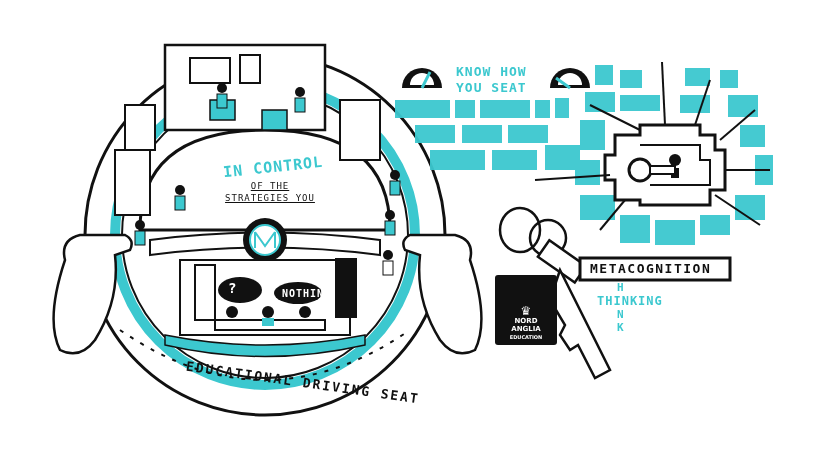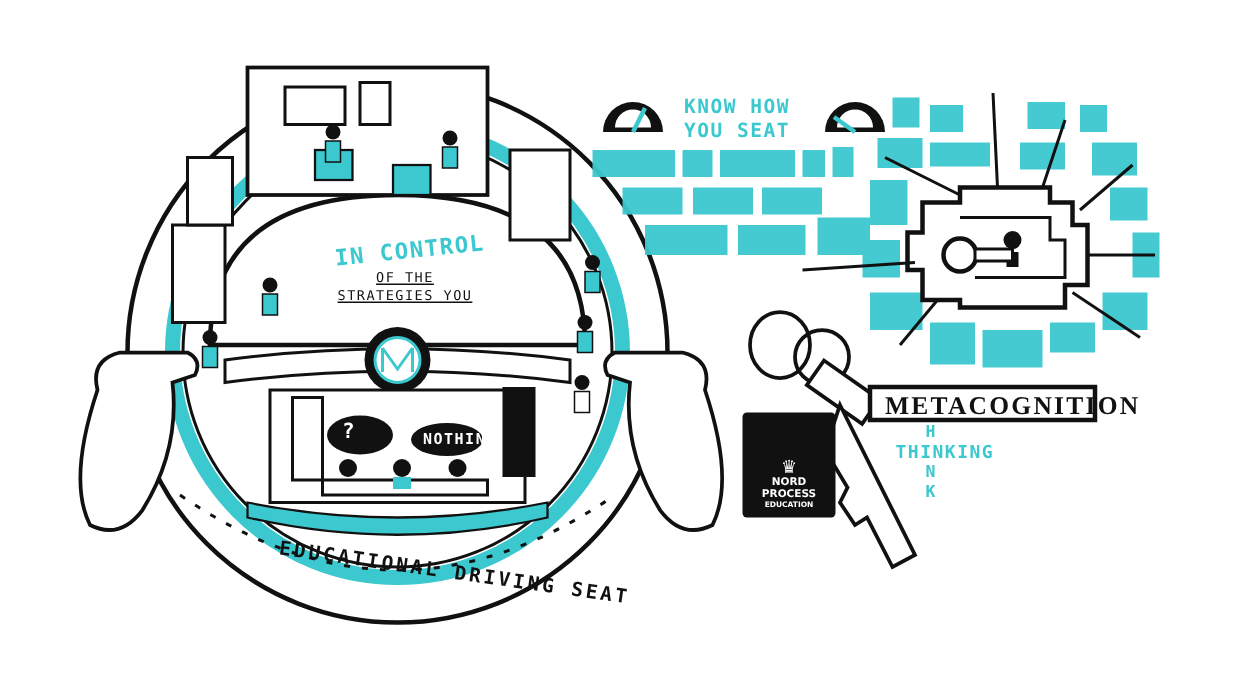--- a/index.html
+++ b/index.html
@@ -162,27 +162,27 @@
 <div class="abs hand" style="left:228px;top:280px;font-size:14px;color:#fff;">?</div>
 <div class="abs hand" style="left:282px;top:288px;font-size:10px;color:#fff;">NOTHING</div>
 
 <div class="abs hand" style="left:185px;top:375px;font-size:13px;color:#111;transform:rotate(8deg);letter-spacing:2px;">EDUCATIONAL DRIVING SEAT</div>
 
 <div class="abs hand teal" style="left:456px;top:64px;font-size:13px;line-height:16px;">
   <div>KNOW HOW</div>
   <div>YOU SEAT</div>
 </div>
 
-<div class="abs hand" style="left:590px;top:261px;font-size:17px;color:#111;letter-spacing:1.5px;font-family:Liberation Serif, serif;">METACOGNITION</div>
+<div class="abs hand" style="left:590px;top:261px;font-size:13px;color:#111;letter-spacing:1.5px;">METACOGNITION</div>
 <div class="abs hand teal" style="left:597px;top:294px;font-size:12px;letter-spacing:1px;text-align:right;">THINKING</div>
 <div class="abs hand teal" style="left:617px;top:281px;font-size:11px;line-height:13px;">
   <div>H</div>
   <div style="visibility:hidden">I</div>
   <div style="margin-top:1px">N</div>
   <div>K</div>
 </div>
 
 <div class="abs label" style="left:497px;top:305px;width:58px;text-align:center;color:#fff;font-size:7px;line-height:8px;">
   <div style="font-size:12px;line-height:12px;">♛</div>
   <div>NORD</div>
-  <div>PROCESS</div>
+  <div>ANGLIA</div>
   <div style="font-size:5px;">EDUCATION</div>
 </div>
 
 </body></html>

